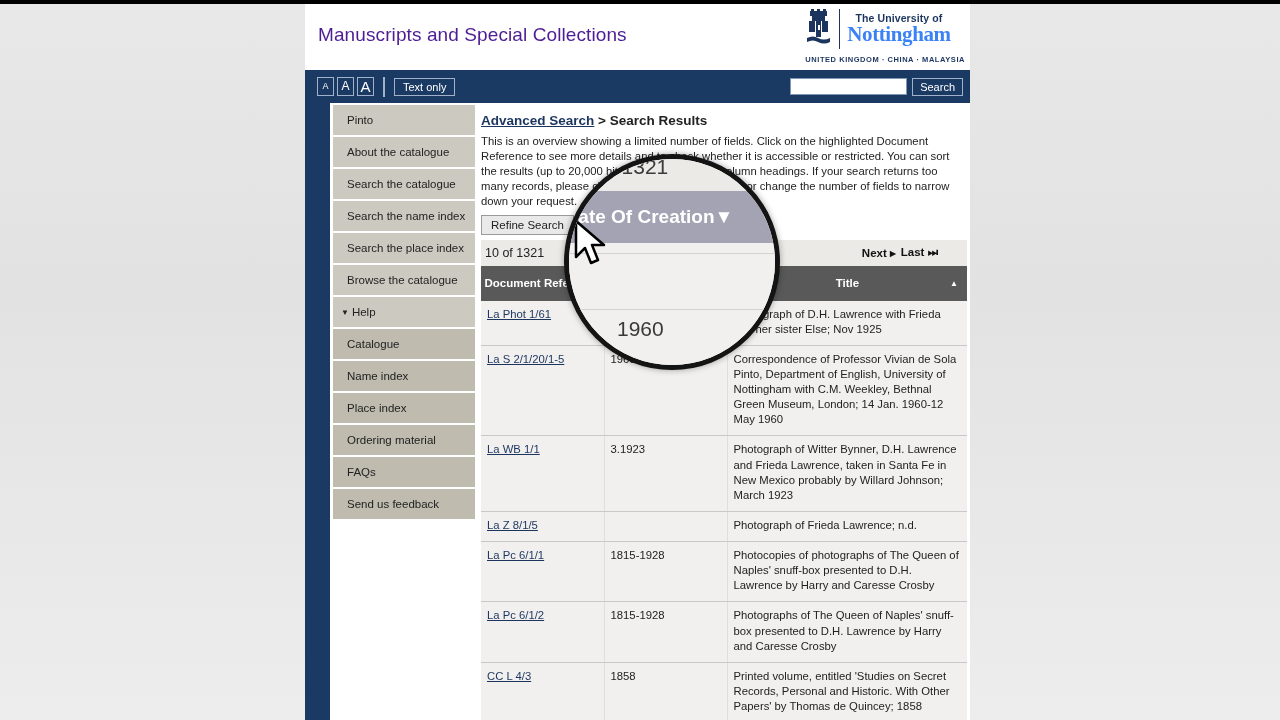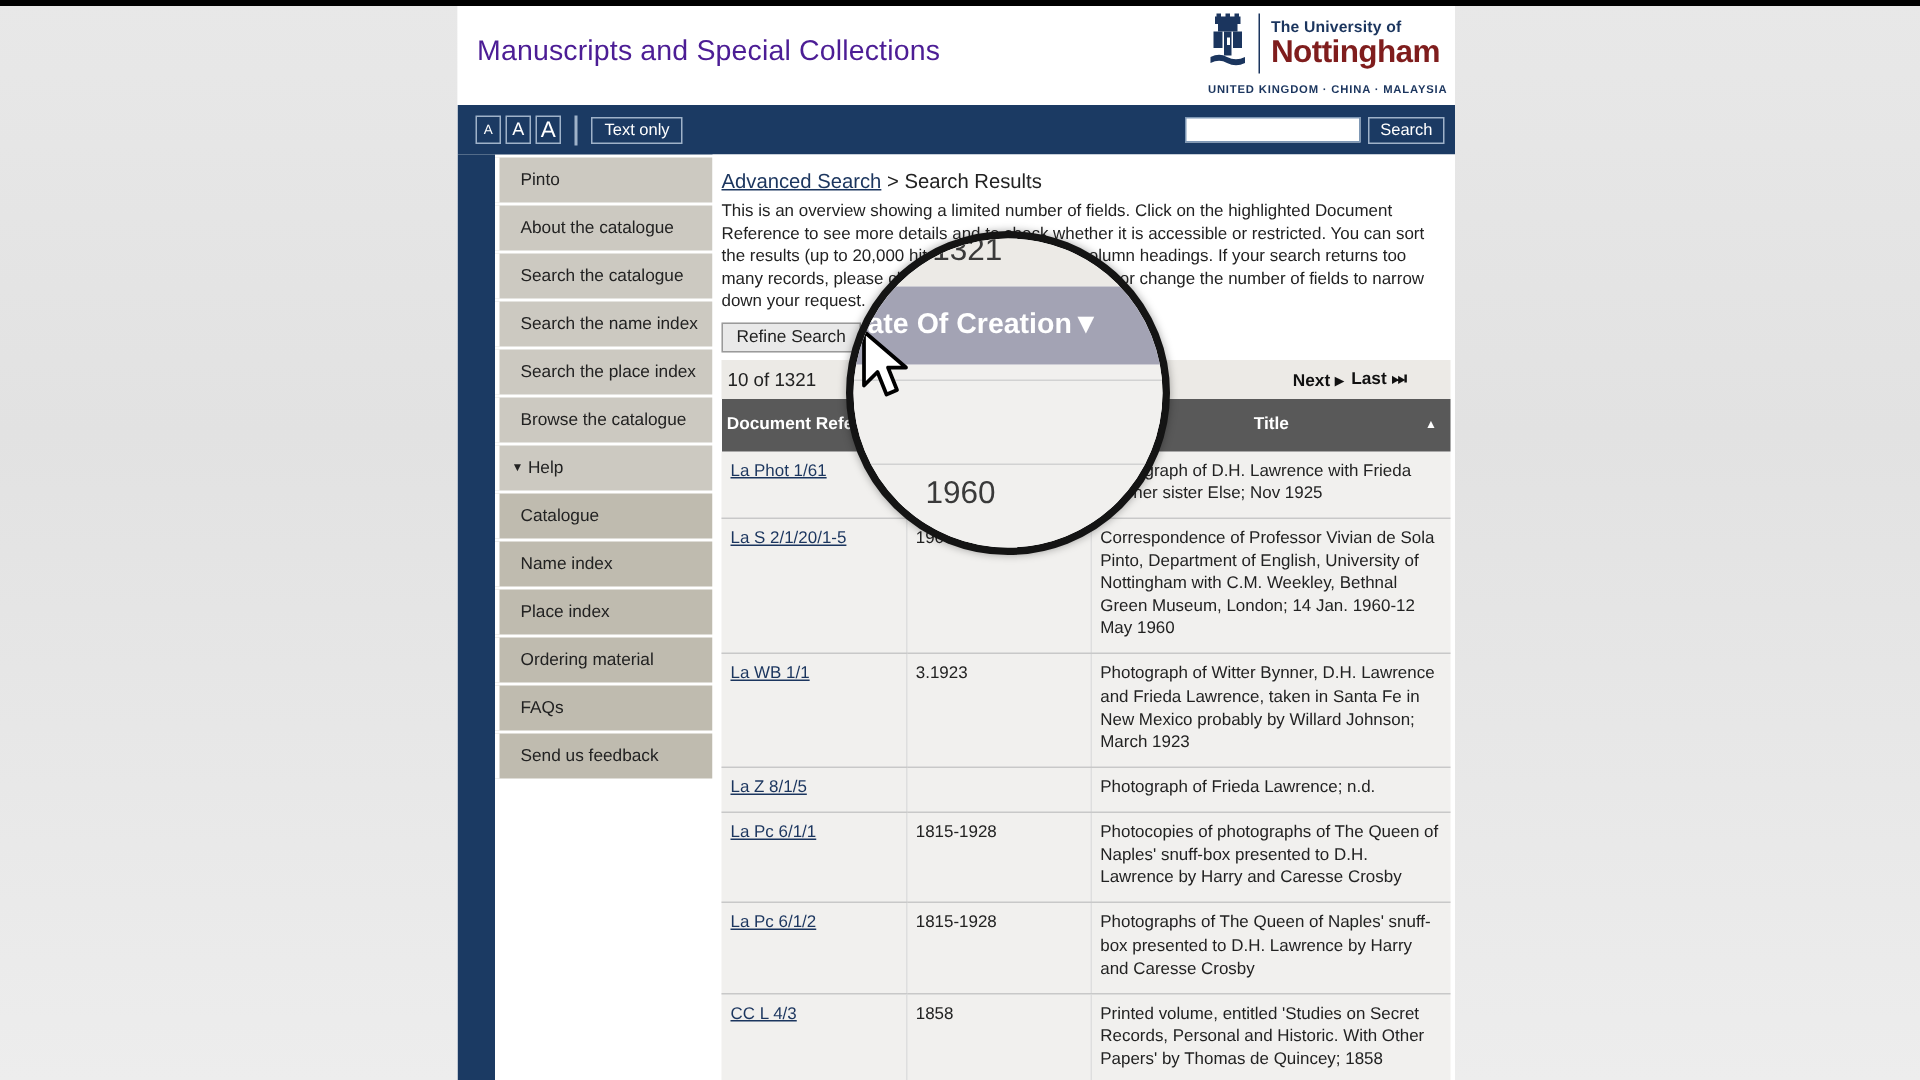--- a/index.html
+++ b/index.html
@@ -25,23 +25,23 @@
     position: relative; height: 66px; background: #fff; padding-left: 13px;
   }
   #site-title {
     position: absolute; left: 13px; top: 20px;
     font-size: 19px; color: #4c1d95; font-weight: 400; letter-spacing: .1px;
   }
   #uon-logo { position: absolute; right: 5px; top: 4px; text-align: left; }
   #uon-logo-row { display: flex; align-items: center; gap: 7px; }
   #crest { width: 27px; height: 42px; display: block; }
   #uon-divider { width: 1px; height: 40px; background: #1b355e; }
-  #uon-words { line-height: 1; }
+  #uon-words { line-height: 1; text-align: center; }
   .uon-l1 { font-size: 10.5px; color: #1b355e; font-weight: bold; letter-spacing: .1px; }
-  .uon-l2 { font-size: 21px; color: #7f1d1d; font-weight: bold; letter-spacing: -.4px; margin-top: 1px; }
+  .uon-l2 { font-size: 21px; color: #3b82f6; font-weight: bold; letter-spacing: -.4px; margin-top: 1px; font-family: Liberation Serif, serif; }
   #uon-countries {
     font-size: 7.5px; color: #1b355e; letter-spacing: .55px;
     text-align: right; margin-top: 5px; font-weight: 600;
   }
 
   
   #utility-bar {
     position: relative; height: 33px; background: #1b3a63;
     display: flex; align-items: center; padding: 0 7px 0 12px;
   }
@@ -79,21 +79,21 @@
     border-left: 3px solid #fff;
   }
   .nav-item.sub { background: #bfbbaf; }
   .nav-item.heading {
     background: #ccc9c1; padding-left: 8px;
   }
   .caret { font-size: 8px; margin-right: 3px; display: inline-block; vertical-align: 1px; }
 
   
   #content { flex: 1; background: #fff; padding: 10px 3px 0 6px; position: relative; }
-  #breadcrumb { font-size: 13.5px; font-weight: normal; color: #222; margin-bottom: 6px; }
+  #breadcrumb { font-size: 13.5px; font-weight: bold; color: #222; margin-bottom: 6px; }
   #breadcrumb a { color: #1b355e; text-decoration: underline; }
   #intro-text { font-size: 11.3px; color: #222; line-height: 1.32; margin-bottom: 6px; }
   #refine-search-btn {
     border: 1px solid #9a9a9a; background: #e9e9e9; color: #222;
     font-size: 11.5px; padding: 3px 9px; cursor: pointer;
     font-family: "Liberation Sans", sans-serif;
   }
   #results-bar {
     margin-top: 5px; height: 26px; background: #eceae6;
     display: flex; align-items: center; padding: 0 4px;

